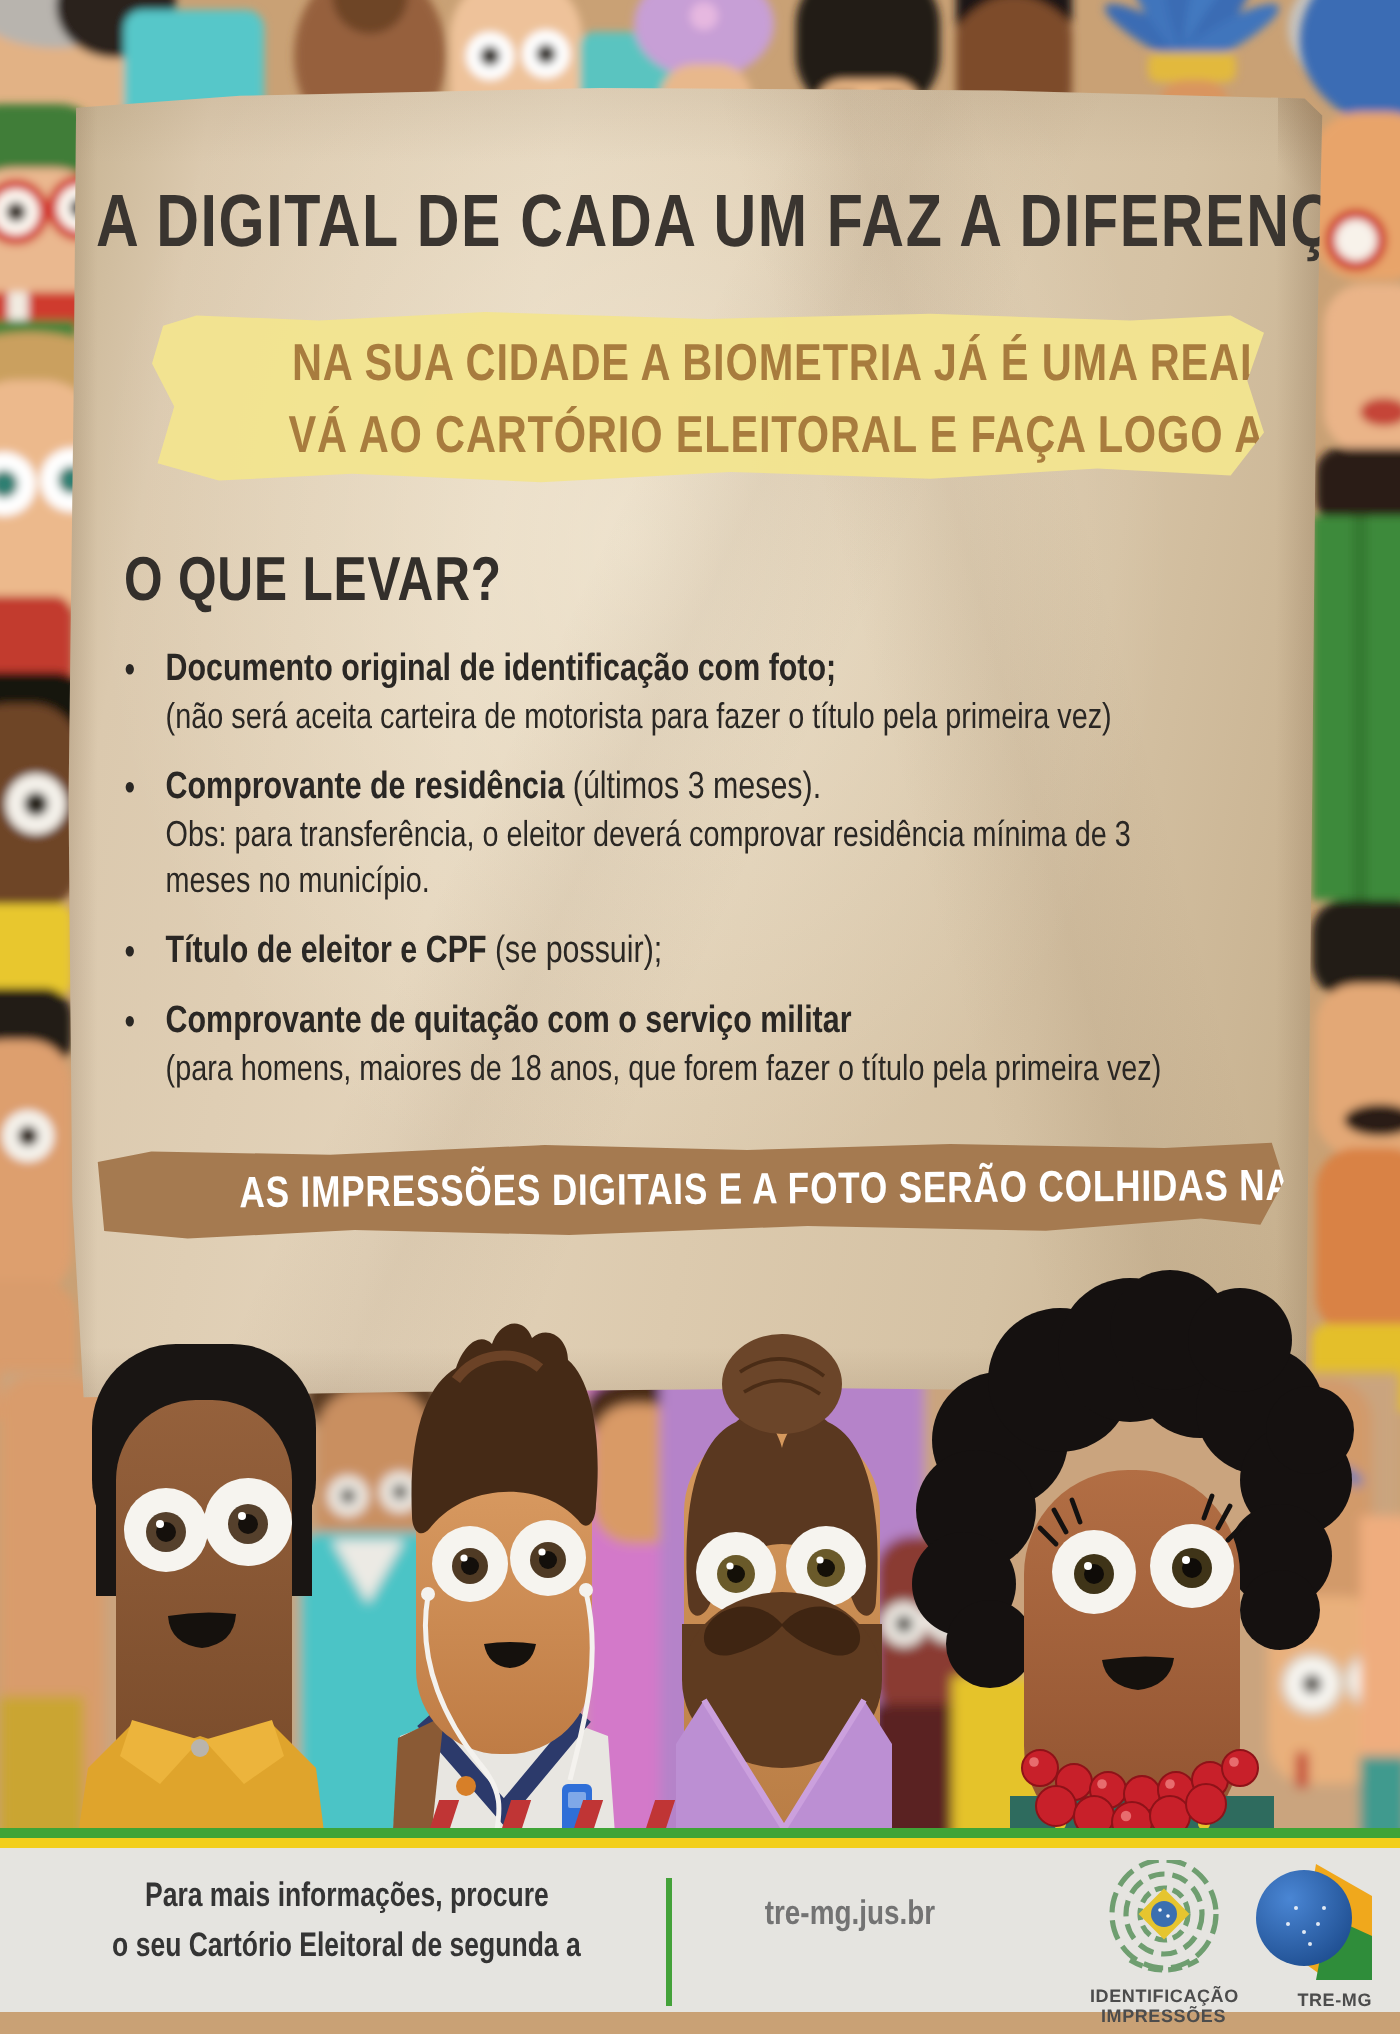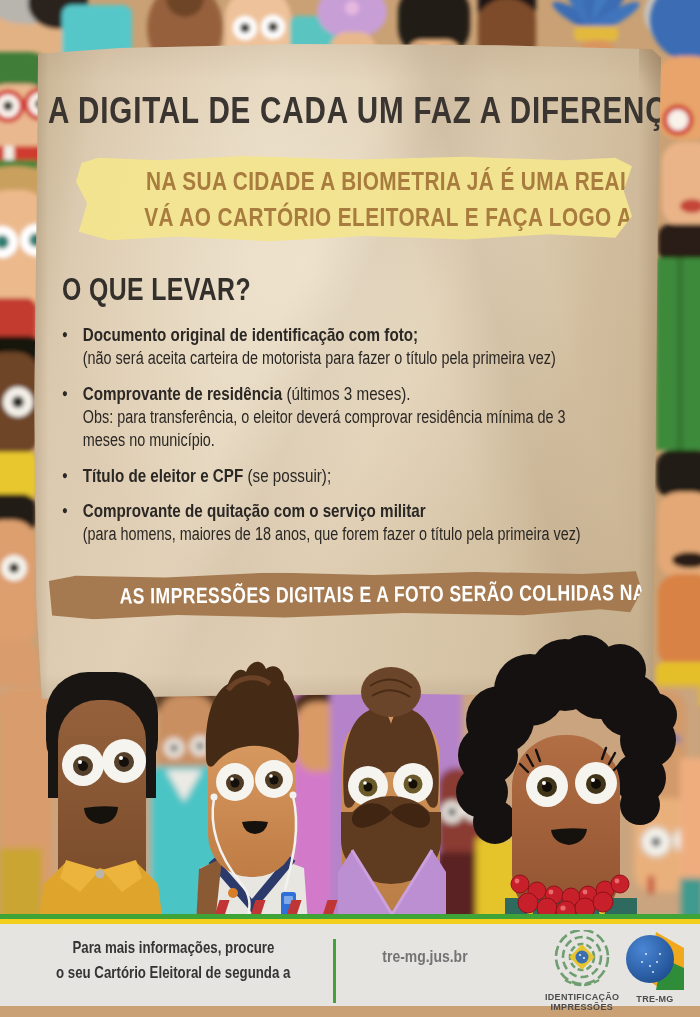--- a/index.html
+++ b/index.html
@@ -60,21 +60,21 @@
   .bar-yellow{height:5px;background:#f2cf1c;}
   .footer-body{position:relative;height:82px;background:#e5e4e0;padding-left:45px;}
   .finfo{position:absolute;left:20px;top:11px;width:306px;text-align:center;
     font-size:17px;font-weight:bold;color:#343434;line-height:25px;}
   .finfo .cx-c{transform:scaleX(.78);}
   .fdivider{position:absolute;left:333px;top:15px;width:3px;height:64px;background:#44a23a;}
   .fcontact{position:absolute;left:345px;top:17px;width:160px;text-align:center;
     font-size:17px;font-weight:bold;color:#737373;line-height:31px;}
   .fcontact .cx-c{transform:scaleX(.82);}
   .flogo1{position:absolute;left:545px;top:6px;width:68px;text-align:right;}
-  .flogo2{position:absolute;left:624px;top:8px;width:62px;text-align:center;}
+  .flogo2{position:absolute;left:624px;top:8px;width:62px;text-align:right;}
   .logo-caption{font-size:9px;font-weight:bold;color:#4c4c4c;line-height:10px;letter-spacing:.3px;}
 </style>
 </head>
 <body>
 
 <div class="poster">
 
   <svg class="bg" viewBox="0 0 700 1017">
     <defs>
       <filter id="blur3" x="-10%" y="-10%" width="120%" height="120%">

